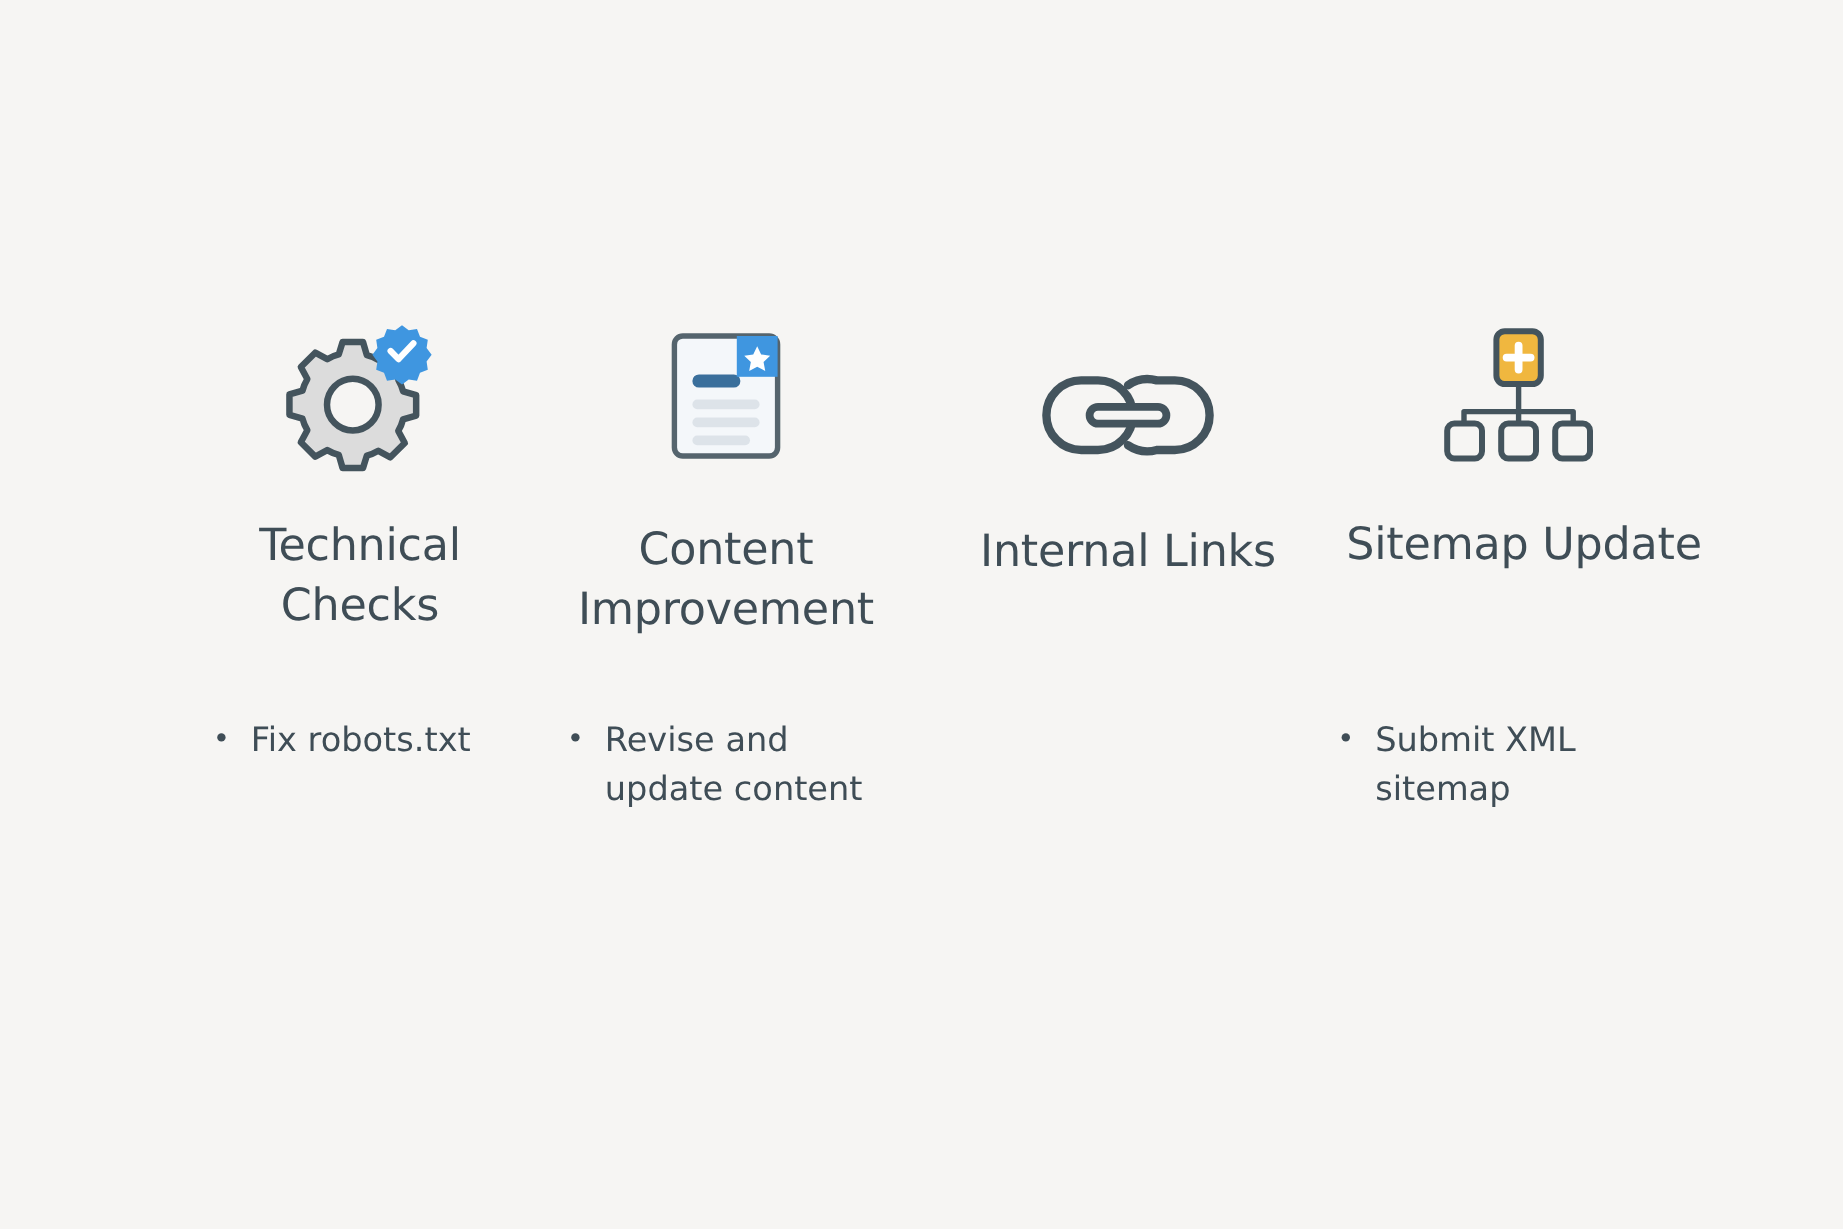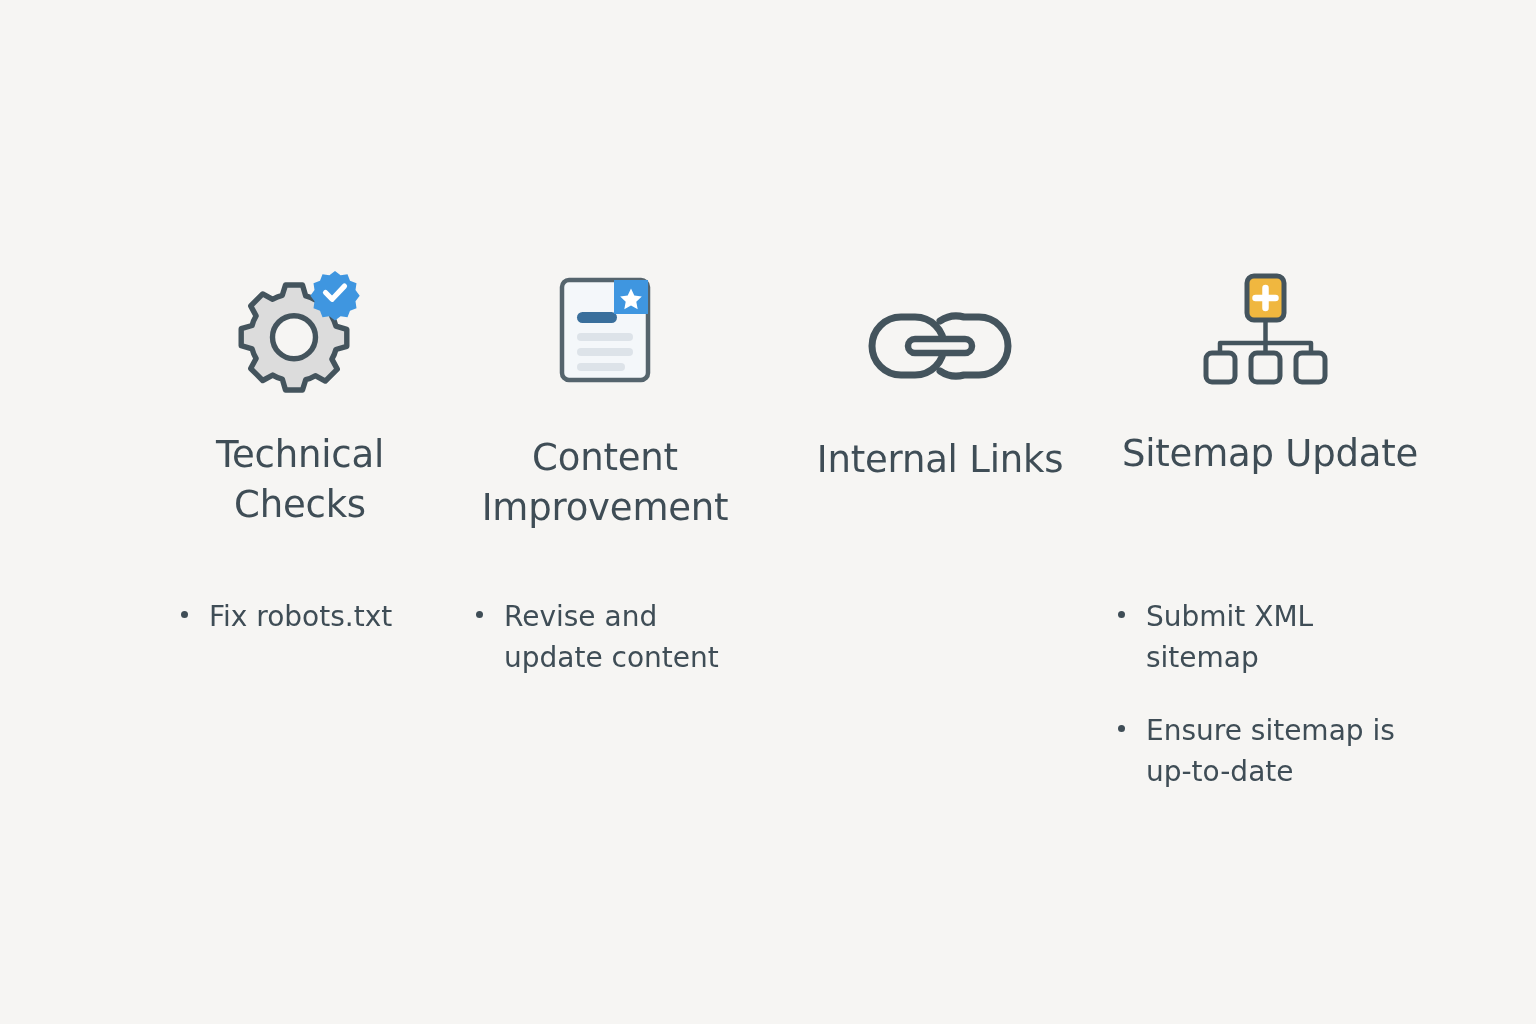--- a/index.html
+++ b/index.html
@@ -165,17 +165,16 @@
         <path d="M17 82 v-12 h91 v12" fill="none" stroke="#44545d" stroke-width="4.5" stroke-linejoin="round"></path>
         <path d="M62.5 70 v12" fill="none" stroke="#44545d" stroke-width="4.5"></path>
         <rect x="3" y="80" width="29" height="29" rx="6" fill="none" stroke="#44545d" stroke-width="5"></rect>
         <rect x="48" y="80" width="29" height="29" rx="6" fill="none" stroke="#44545d" stroke-width="5"></rect>
         <rect x="93" y="80" width="29" height="29" rx="6" fill="none" stroke="#44545d" stroke-width="5"></rect>
       </svg>
     </div>
     <div class="heading">Sitemap Update</div>
     <ul class="bullets">
       <li>Submit XML sitemap</li>
-      <li>Ensure sitemap is up-to-date</li>
     </ul>
   </div>
 
 </div>
 
 </body></html>

